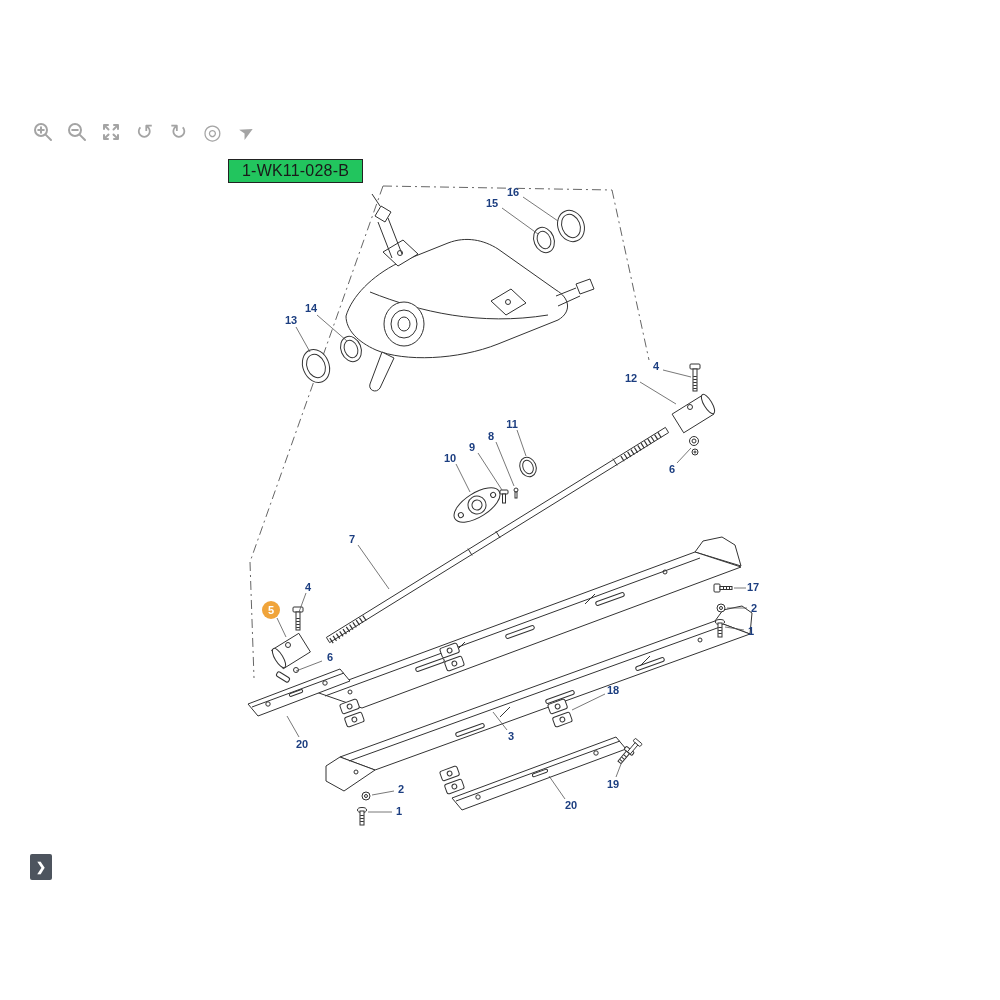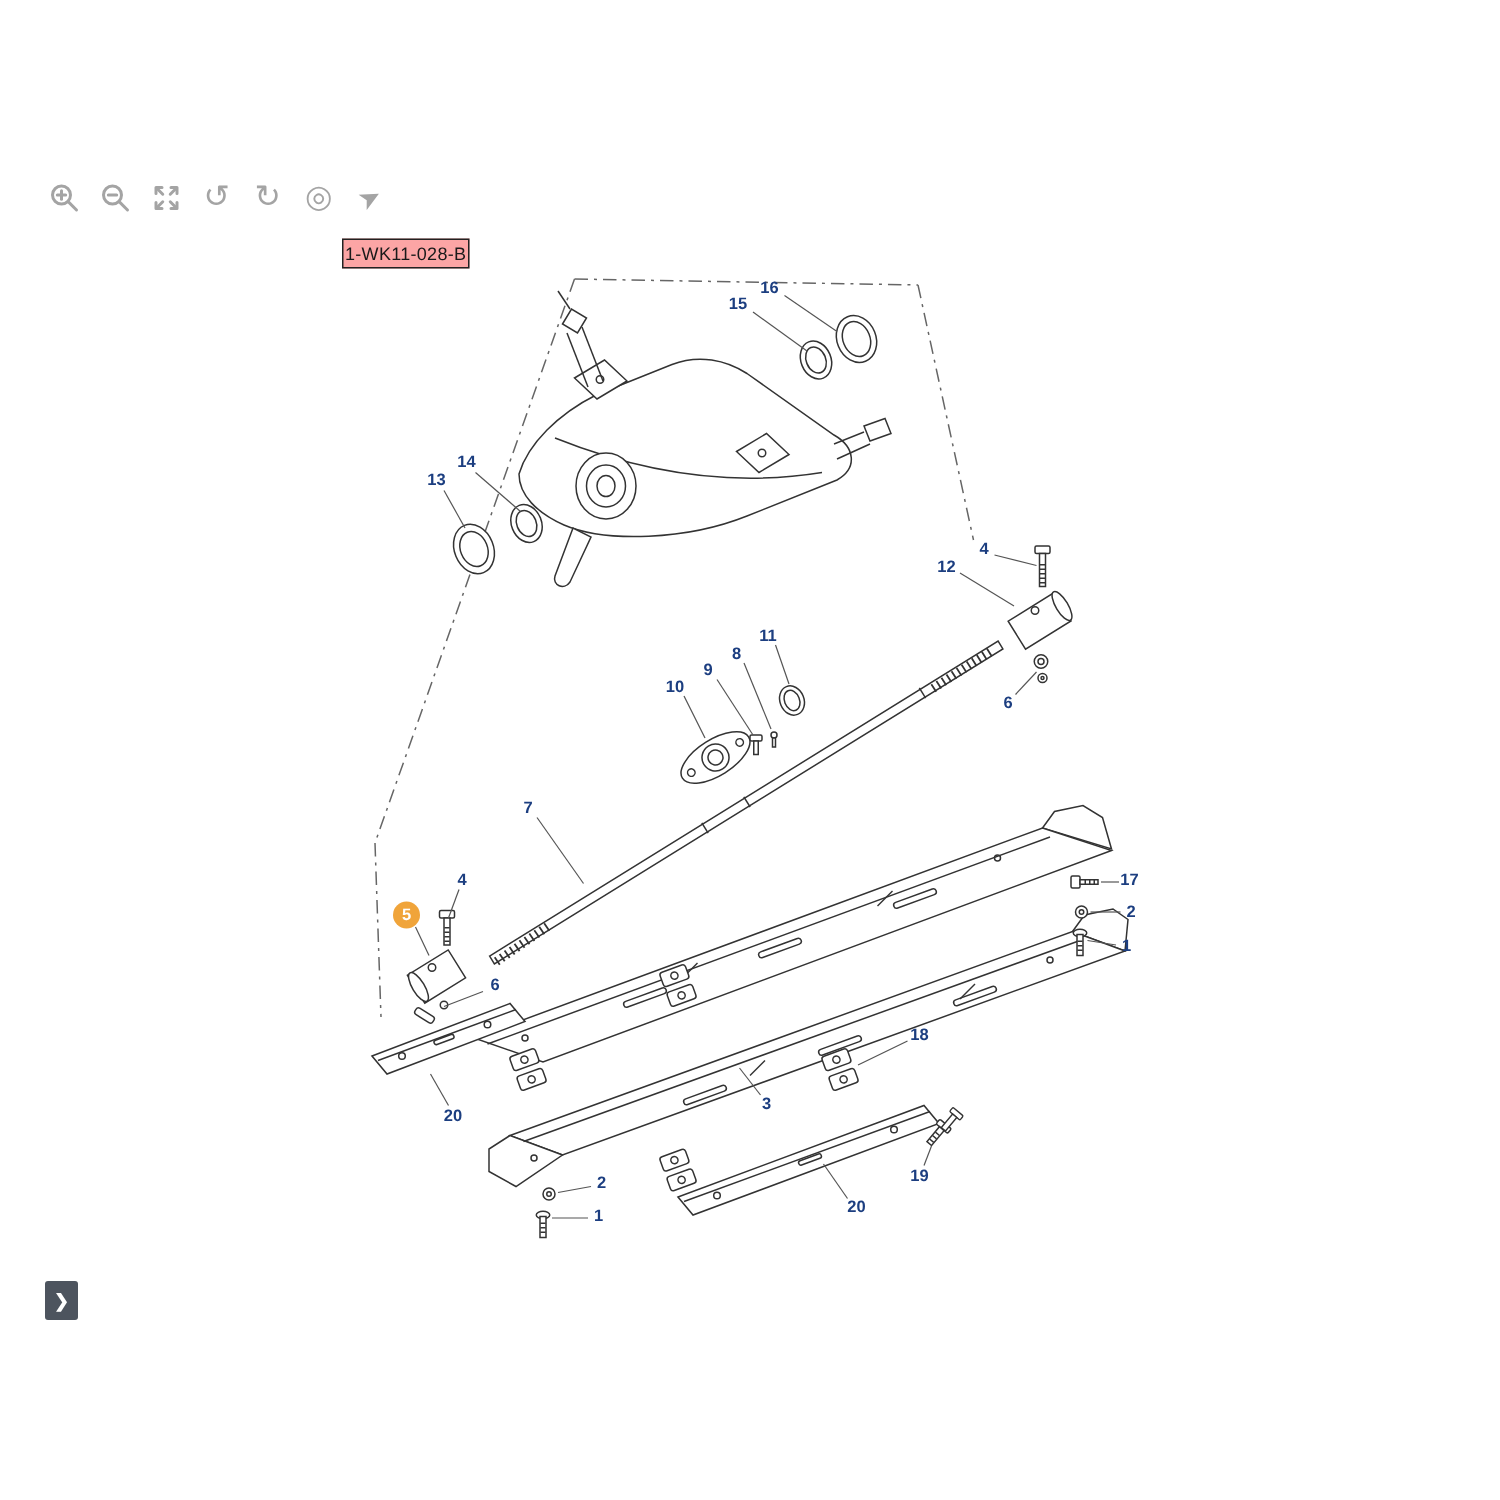--- a/index.html
+++ b/index.html
@@ -11,22 +11,22 @@
   .toolbar{position:absolute;left:30px;top:119px;display:flex;gap:9px;align-items:center;}
   .tool-btn{
     width:25px;height:25px;display:flex;align-items:center;justify-content:center;
     color:#a4a4a4;font-size:21px;line-height:1;cursor:pointer;user-select:none;
   }
   .tool-btn svg{display:block;}
   .tool-glyph{display:block;}
   .tool-glyph.pointer{transform:rotate(-28deg);font-size:18px;}
   
   .part-label{
-    position:absolute;left:228px;top:159px;background:#fca5a5;border:1px solid #222;
-    padding:2px 1px;font-size:12px;color:#1a1a1a;letter-spacing:.2px;cursor:pointer;
+    position:absolute;left:228px;top:159px;background:#22c55e;border:1px solid #222;
+    padding:2px 13px;font-size:16px;color:#1a1a1a;letter-spacing:.2px;cursor:pointer;
   }
   
   .next-btn{
     position:absolute;left:30px;top:854px;width:22px;height:26px;border-radius:2px;
     background:#4d545e;color:#fff;display:flex;align-items:center;justify-content:center;
     font-size:12px;font-weight:bold;cursor:pointer;user-select:none;
   }
   
   svg.layer{position:absolute;left:0;top:0;}
   .art{stroke:#333;fill:none;stroke-width:1;}

